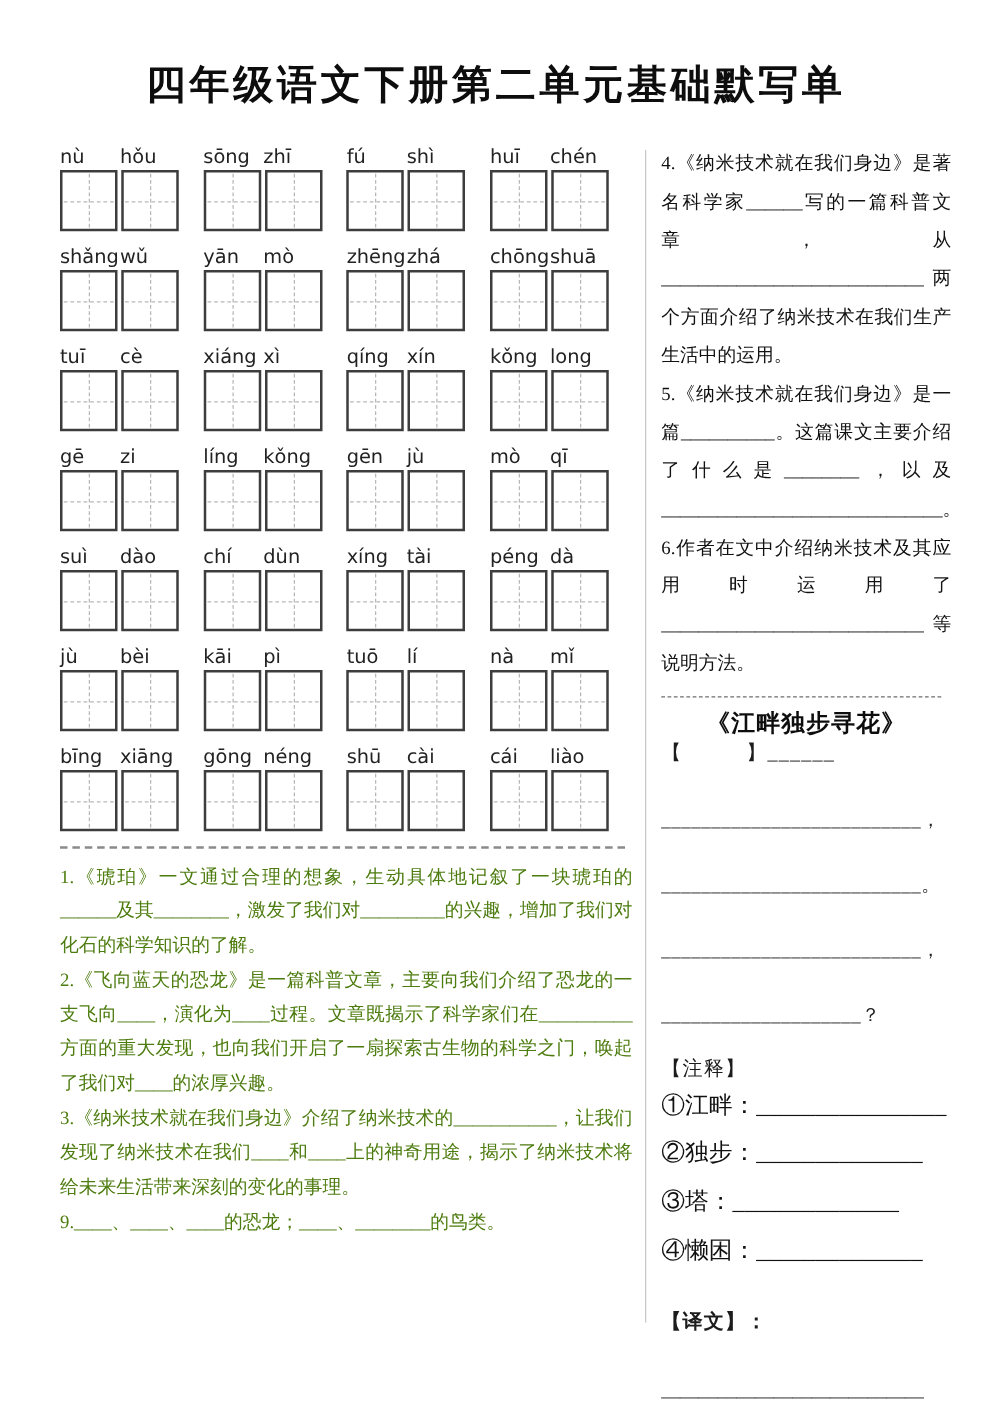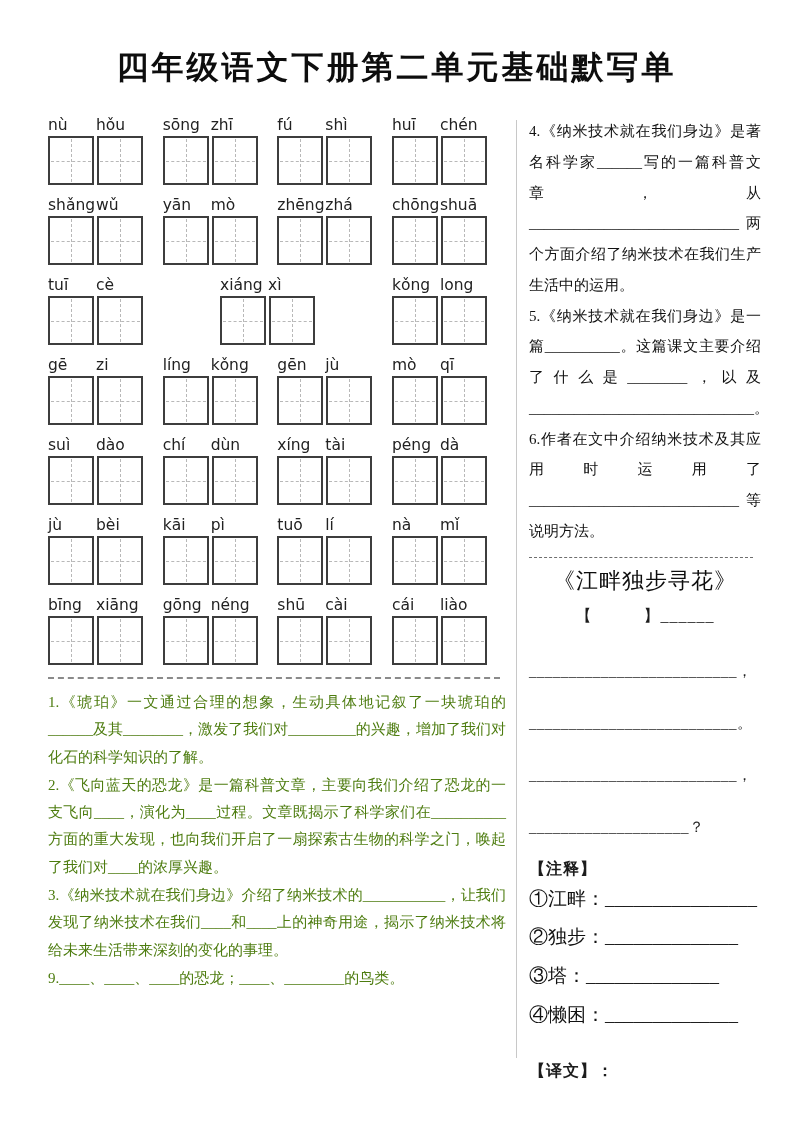--- a/index.html
+++ b/index.html
@@ -33,26 +33,26 @@
   .q + .q { margin-top:1px; }
 
   
   .v-divider { width:1px; background:#c8c8c8; margin:4px 12px 0 16px; height:938px; }
 
   
   .right-col { width:232px; font-size:15px; }
   .rq { line-height:2.05; color:#111; text-align:justify; }
   .dash-sep { border-top:1.5px dashed #6e6e6e; margin:10px 0 8px 0; width:224px; }
 
-  .poem-title { text-align:center; font-size:22px; font-weight:400; letter-spacing:1px; margin-top:2px; color:#0d0d0d; }
-  .poem-author { text-align:center; font-size:16px; margin-top:10px; letter-spacing:1px; }
+  .poem-title { text-align:center; font-size:19px; font-weight:700; letter-spacing:1px; margin-top:2px; color:#0d0d0d; }
+  .poem-author { font-size:16px; letter-spacing:1px; }
   .poem-line { font-size:15px; line-height:1; margin-top:37px; letter-spacing:0.5px; color:#222; }
 
   .notes { margin-top:24px; }
-  .notes-header { font-size:16px; font-weight:700; letter-spacing:1px; }
+  .notes-header { font-size:16px; font-weight:400; letter-spacing:1px; }
   .note-item { font-size:19px; line-height:2.05; color:#111; }
 
   .translation { margin-top:26px; }
   .translation-header { font-size:16px; font-weight:700; letter-spacing:1px; }
   .trans-line { font-size:15px; line-height:1; margin-top:38px; color:#222; }
 </style>
 </head>
 <body>
 
 <div class="page">
@@ -155,20 +155,30 @@
               </div>
               <div class="boxes">
                 <div class="tian-box"></div>
                 <div class="tian-box"></div>
               </div>
             </div>
             <div class="word-group">
               <div class="pinyin">
                 <span>xiáng</span>
                 <span>xì</span>
+              </div>
+              <div class="boxes">
+                <div class="tian-box"></div>
+                <div class="tian-box"></div>
+              </div>
+            </div>
+            <div class="word-group">
+              <div class="pinyin">
+                <span>qíng</span>
+                <span>xín</span>
               </div>
               <div class="boxes">
                 <div class="tian-box"></div>
                 <div class="tian-box"></div>
               </div>
             </div>
             <div class="word-group">
               <div class="pinyin">
                 <span>kǒng</span>
                 <span>long</span>

